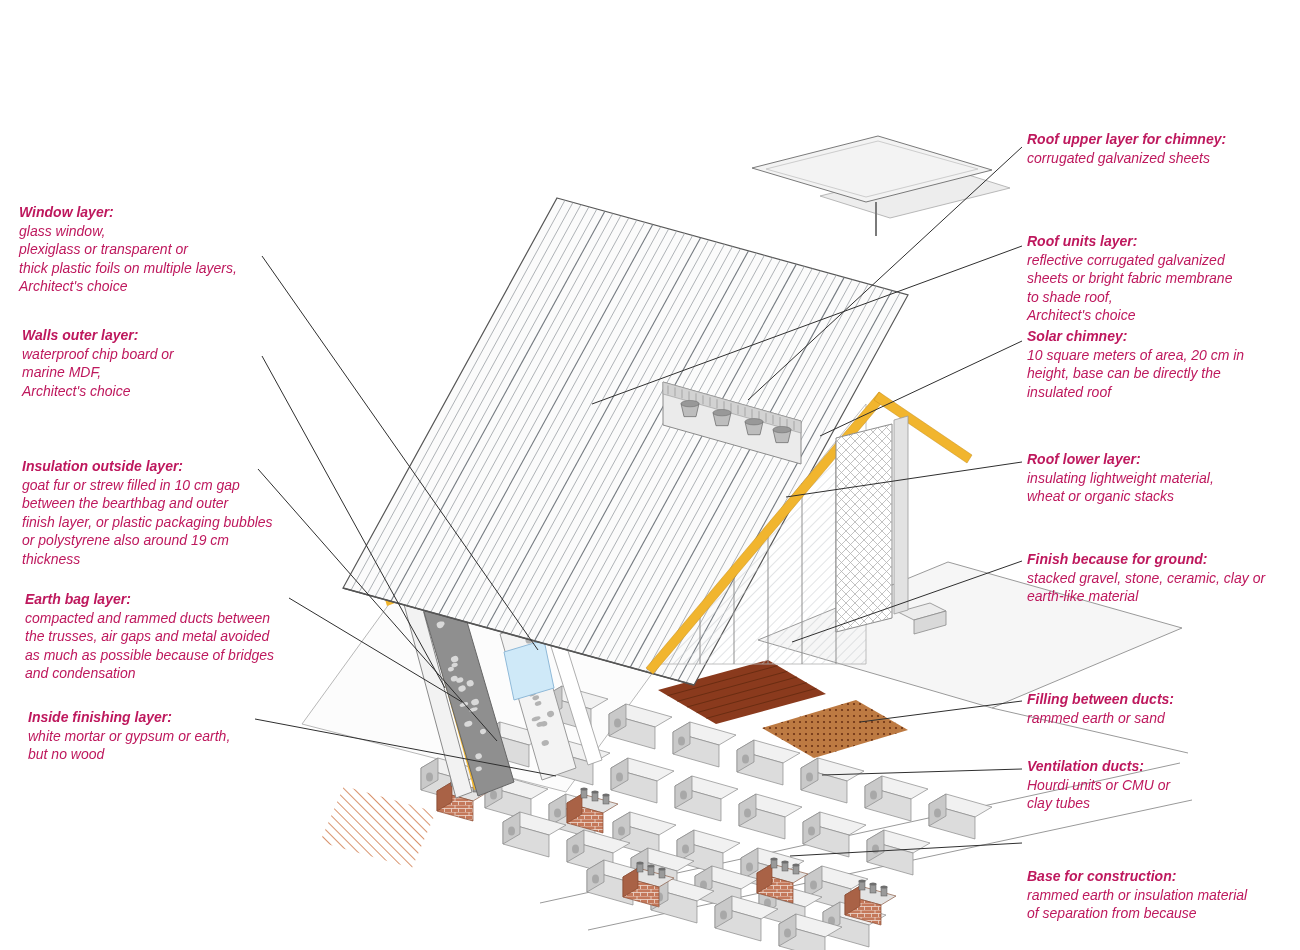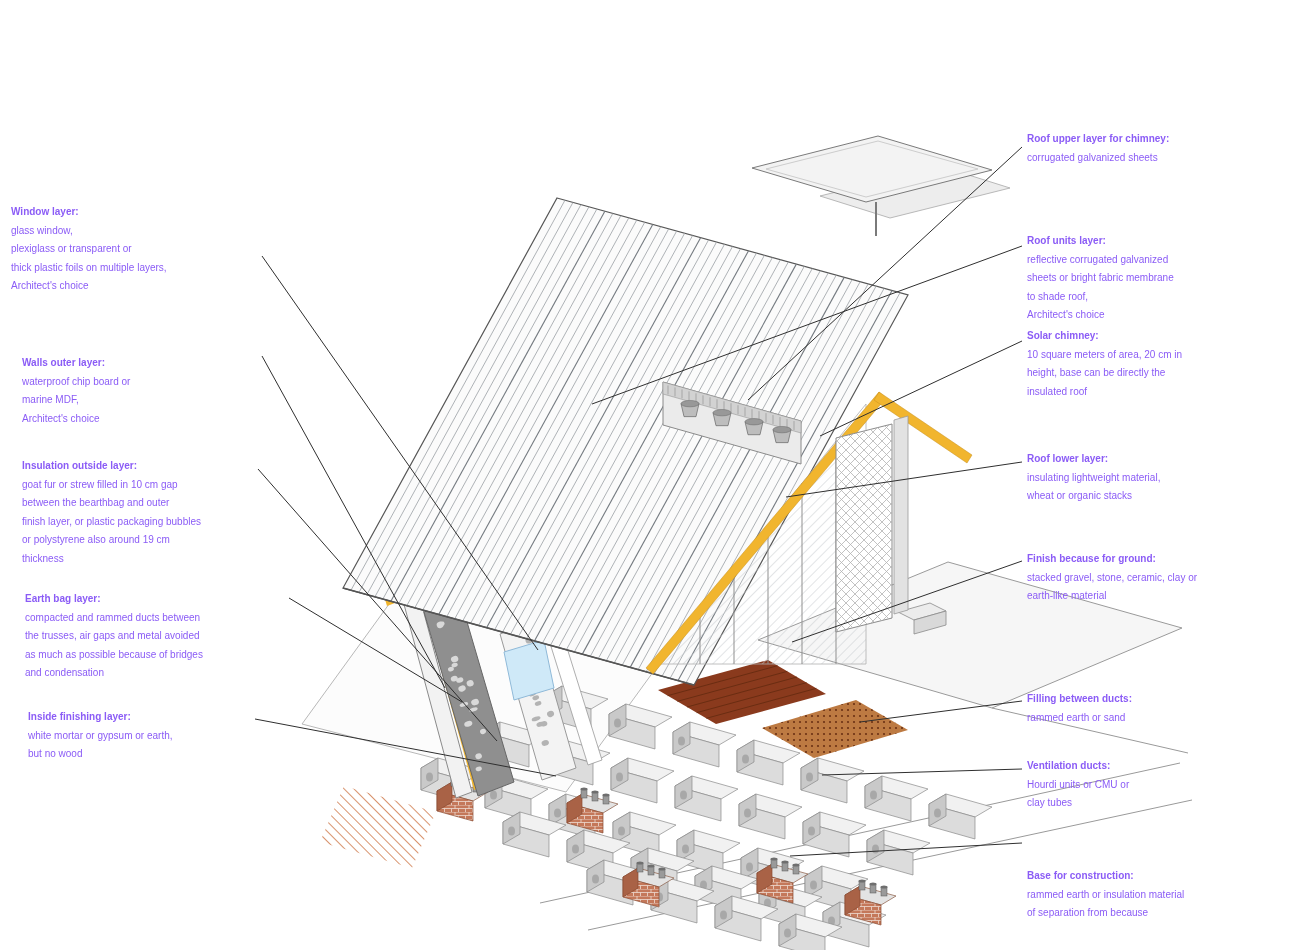--- a/index.html
+++ b/index.html
@@ -1,20 +1,20 @@
 <!DOCTYPE html>
 <html><head>
 <meta charset="utf-8">
 <title>Construction layers diagram</title>
 <style>
   html,body{margin:0;padding:0;background:#ffffff;}
   body{width:1300px;height:950px;font-family:"Liberation Sans", sans-serif;}
   .canvas{position:relative;width:1300px;height:950px;overflow:hidden;background:#fff;}
   #drawing{position:absolute;left:0;top:0;}
-  .label{position:absolute;font-size:10px;line-height:18.5px;color:#8b5cf6;}
+  .label{position:absolute;font-size:14px;line-height:18.5px;color:#be185d;font-style:italic;}
   .label .t{font-weight:700;white-space:pre-line;}
   .label .b{white-space:pre-line;}
 </style>
 </head>
 <body>
 
 <div class="canvas">
 
   <svg id="drawing" width="1300" height="950" viewBox="0 0 1300 950">
       <defs>
@@ -424,28 +424,28 @@
       <line x1="1022" y1="147" x2="748" y2="400" stroke="#2f2f2f" stroke-width="1"></line>
       <line x1="1022" y1="246" x2="592" y2="404" stroke="#2f2f2f" stroke-width="1"></line>
       <line x1="1022" y1="341" x2="820" y2="436" stroke="#2f2f2f" stroke-width="1"></line>
       <line x1="1022" y1="462" x2="786" y2="497" stroke="#2f2f2f" stroke-width="1"></line>
       <line x1="1022" y1="561" x2="792" y2="642" stroke="#2f2f2f" stroke-width="1"></line>
       <line x1="1022" y1="701" x2="860" y2="722" stroke="#2f2f2f" stroke-width="1"></line>
       <line x1="1022" y1="769" x2="822" y2="775" stroke="#2f2f2f" stroke-width="1"></line>
       <line x1="1022" y1="843" x2="790" y2="856" stroke="#2f2f2f" stroke-width="1"></line>
     </svg>
 
-  <div class="label" style="left:11px;top:203px;width:300px">
+  <div class="label" style="left:19px;top:203px;width:300px">
     <div class="t">Window layer:</div>
     <div class="b">glass window,
 plexiglass or transparent or
 thick plastic foils on multiple layers,
 Architect's choice</div>
   </div>
-  <div class="label" style="left:22px;top:354px;width:300px">
+  <div class="label" style="left:22px;top:326px;width:300px">
     <div class="t">Walls outer layer:</div>
     <div class="b">waterproof chip board or
 marine MDF,
 Architect's choice</div>
   </div>
   <div class="label" style="left:22px;top:457px;width:300px">
     <div class="t">Insulation outside layer:</div>
     <div class="b">goat fur or strew filled in 10 cm gap
 between the bearthbag and outer
 finish layer, or plastic packaging bubbles

